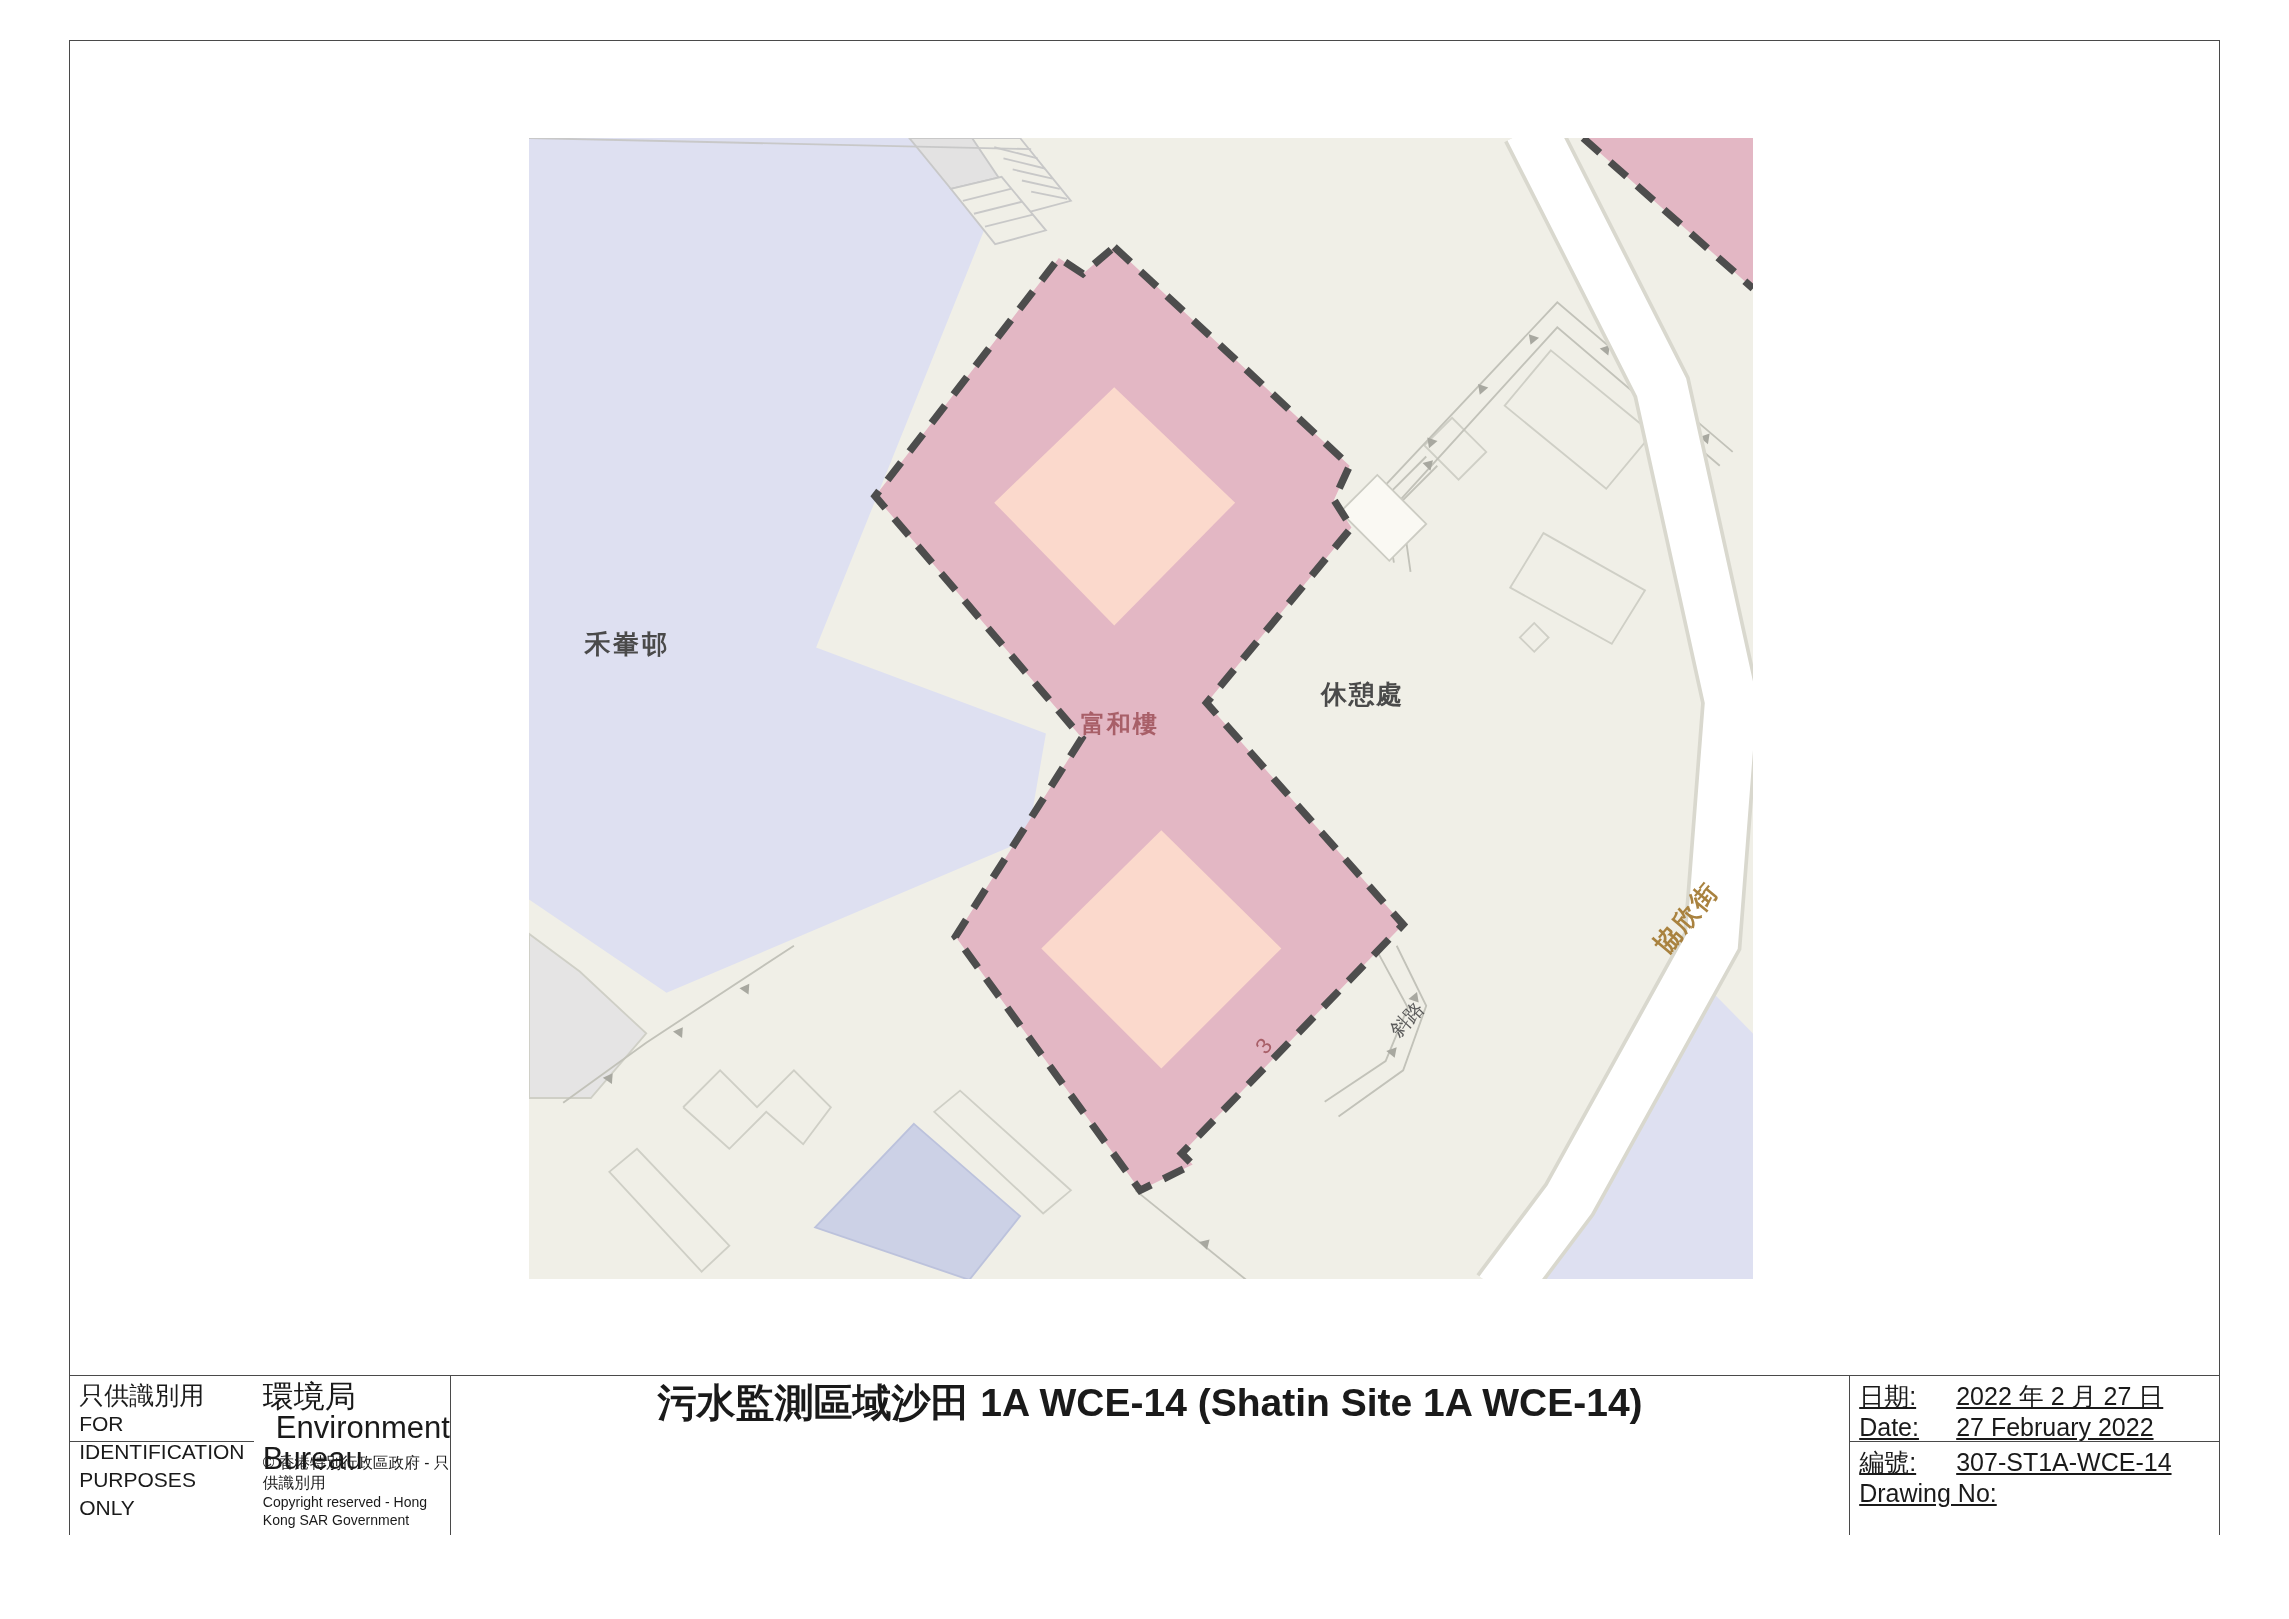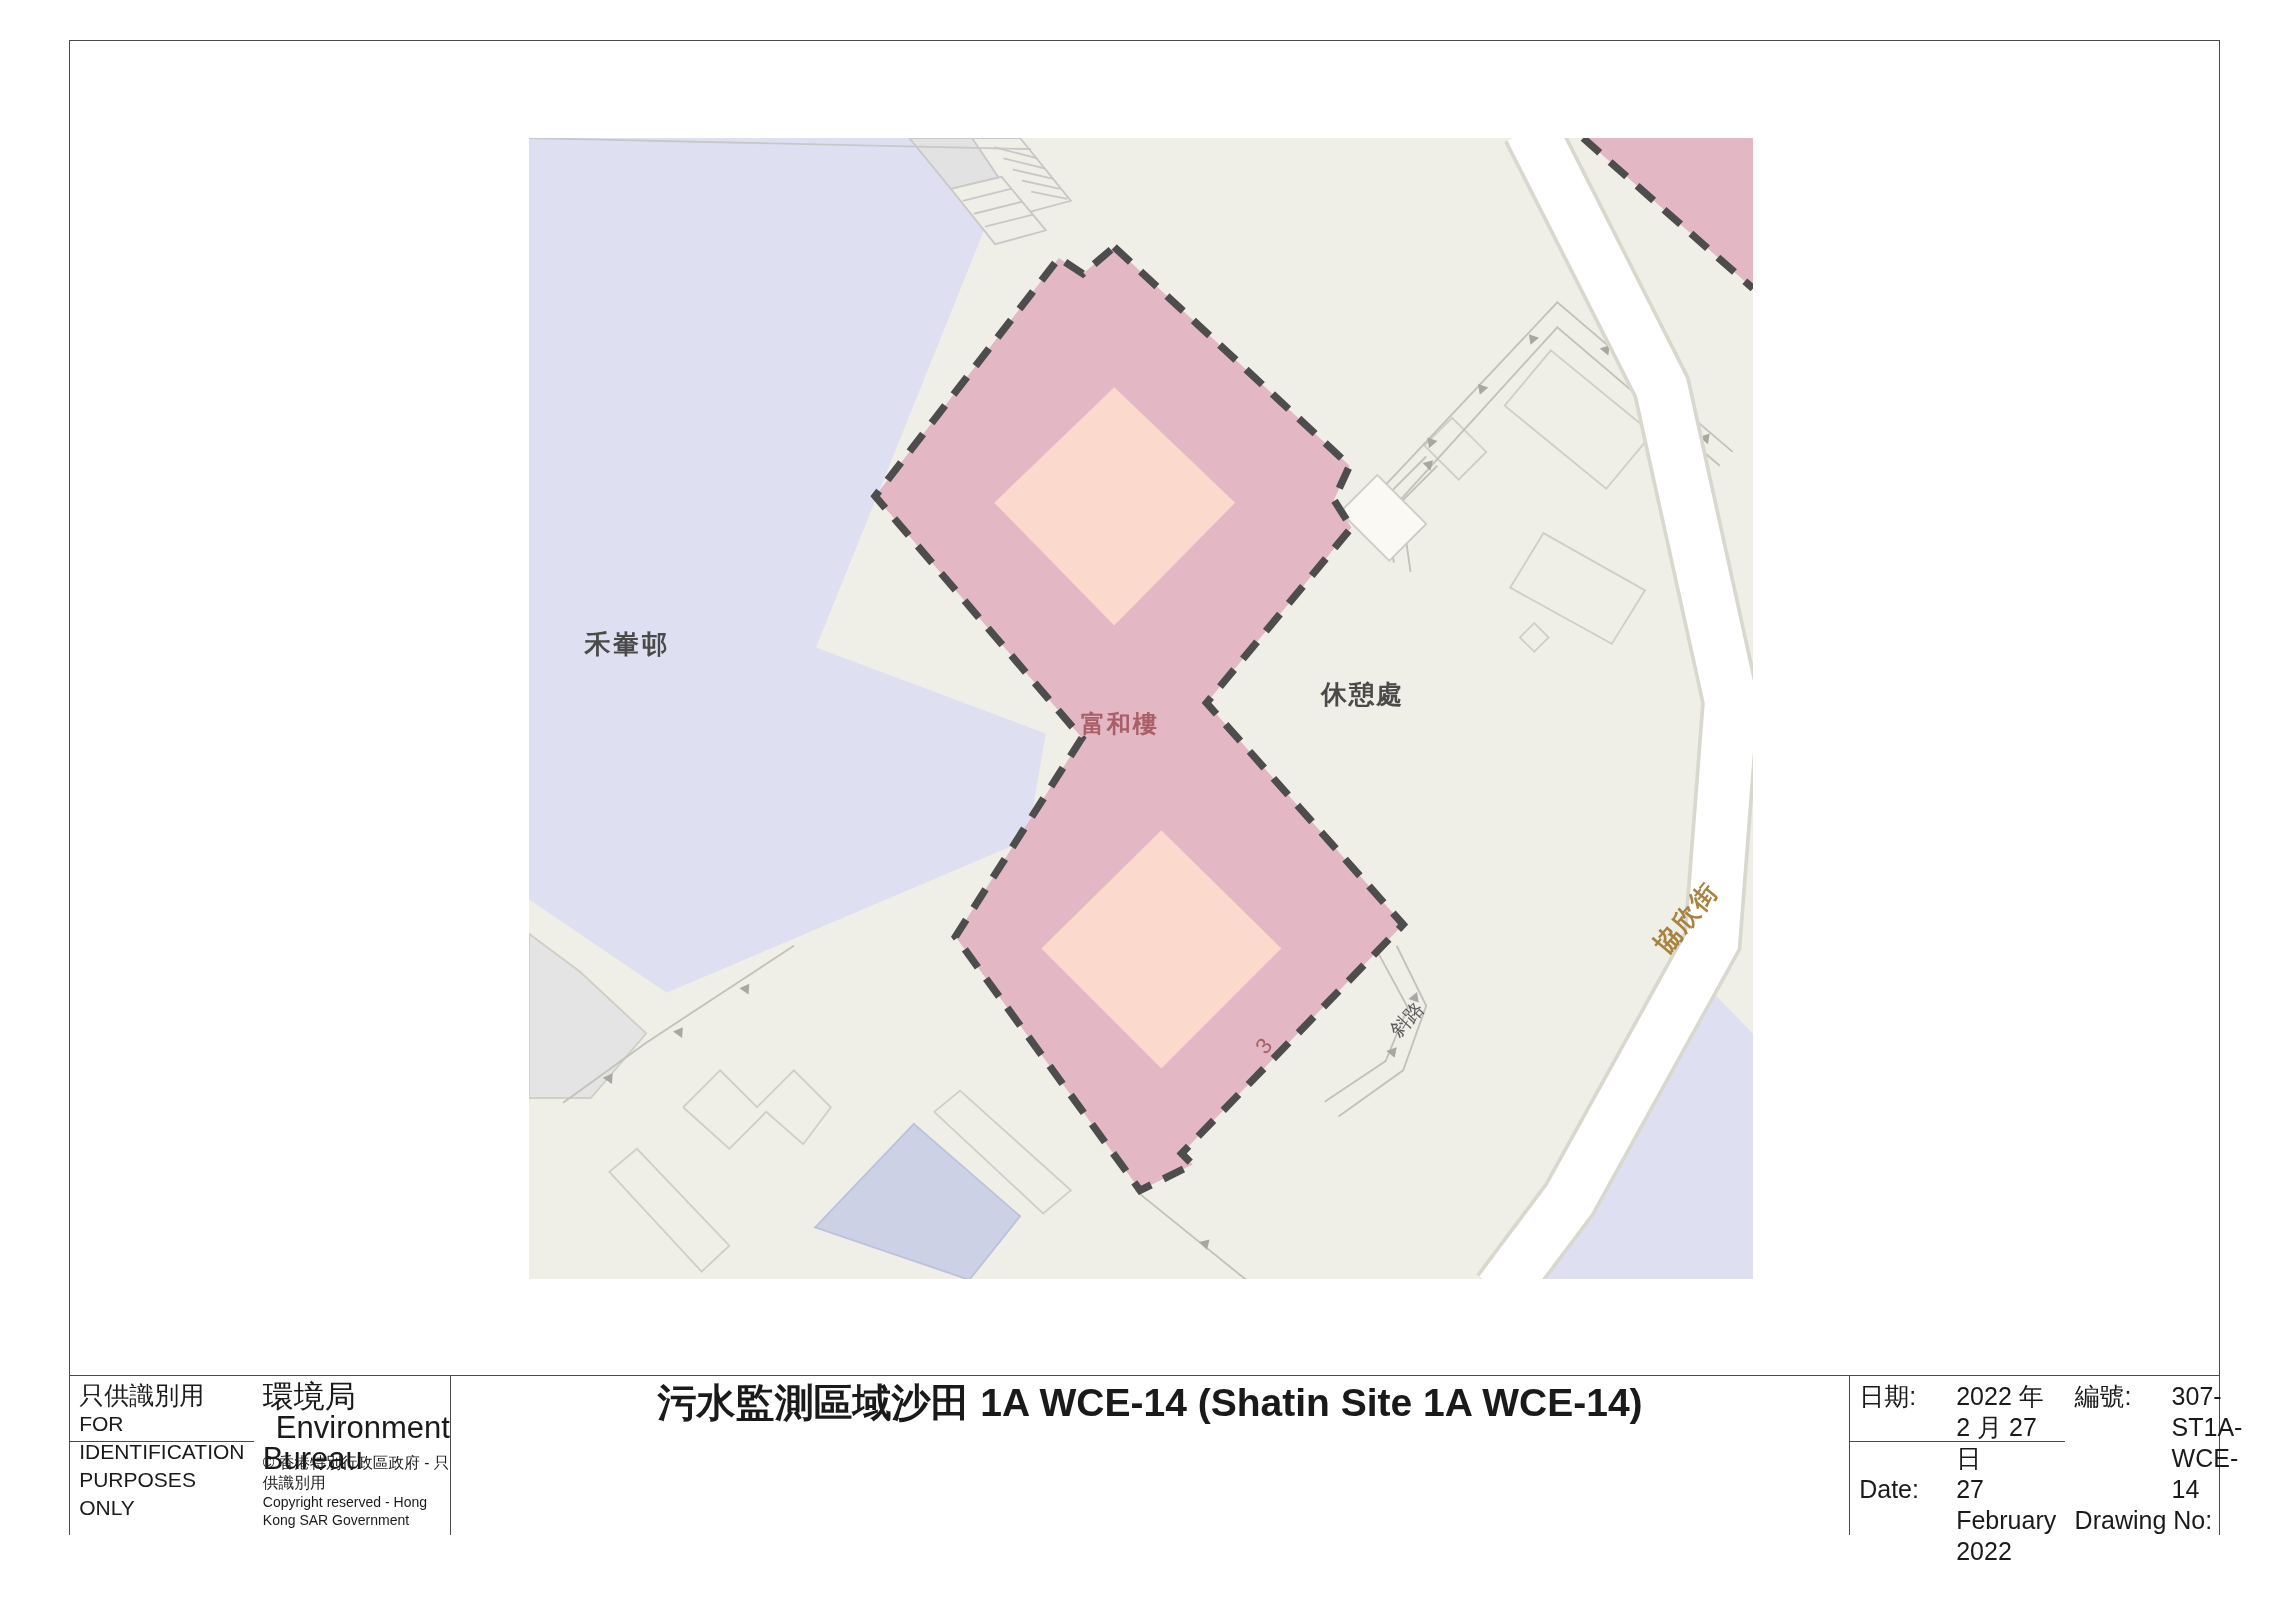--- a/index.html
+++ b/index.html
@@ -18,21 +18,21 @@
   .map svg{display:block;}
 
   
   .footer{
     position:absolute;left:69px;top:1375px;width:2151px;height:160px;
     box-sizing:border-box;border:1.8px solid #4a4a4a;border-bottom:none;
     display:flex;background:#fff;
   }
   .f-left{width:381px;box-sizing:border-box;border-right:1.8px solid #4a4a4a;display:flex;flex-direction:row;}
   .f-center{flex:1;display:flex;align-items:flex-start;justify-content:center;}
-  .f-right{width:370px;box-sizing:border-box;border-left:1.8px solid #4a4a4a;display:flex;flex-direction:row;}
+  .f-right{width:370px;box-sizing:border-box;border-left:1.8px solid #4a4a4a;display:flex;flex-direction:column;text-decoration:underline;}
   .f-row-top{height:66px;box-sizing:border-box;border-bottom:1.8px solid #4a4a4a;padding:4.6px 9.2px 0 9.2px;}
   .f-row-bottom{flex:1;padding:4.6px 9.2px 0 9.2px;position:relative;}
   .zh-note{font-size:25px;line-height:29.5px;}
   .en-note{font-size:21px;line-height:28px;}
   .bureau{font-size:31px;line-height:31px;}
   .bureau .en{margin-left:13px;}
   .copyright{position:absolute;left:9.2px;bottom:5.5px;}
   .copy-zh{font-size:15.7px;line-height:20px;}
   .copy-en{font-size:14px;line-height:18.5px;}
   .sheet-title{font-size:39px;font-weight:bold;letter-spacing:0px;}

